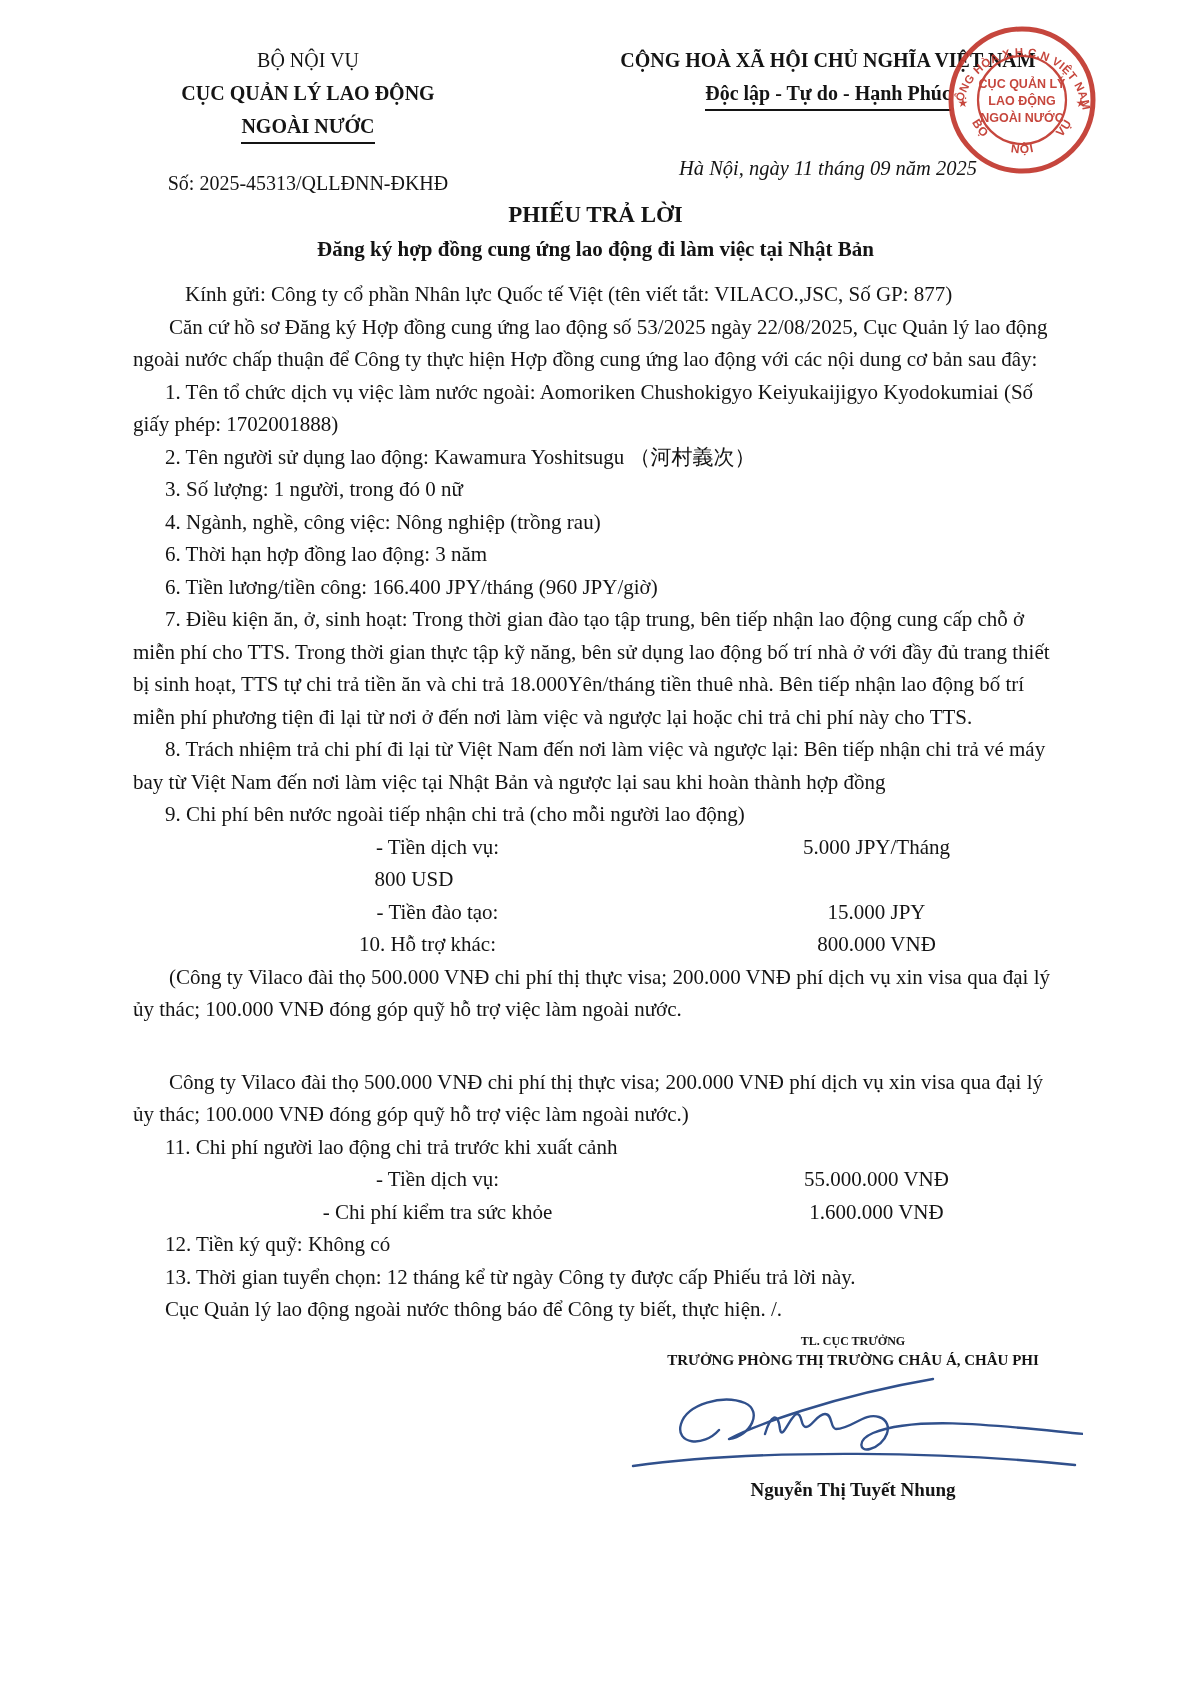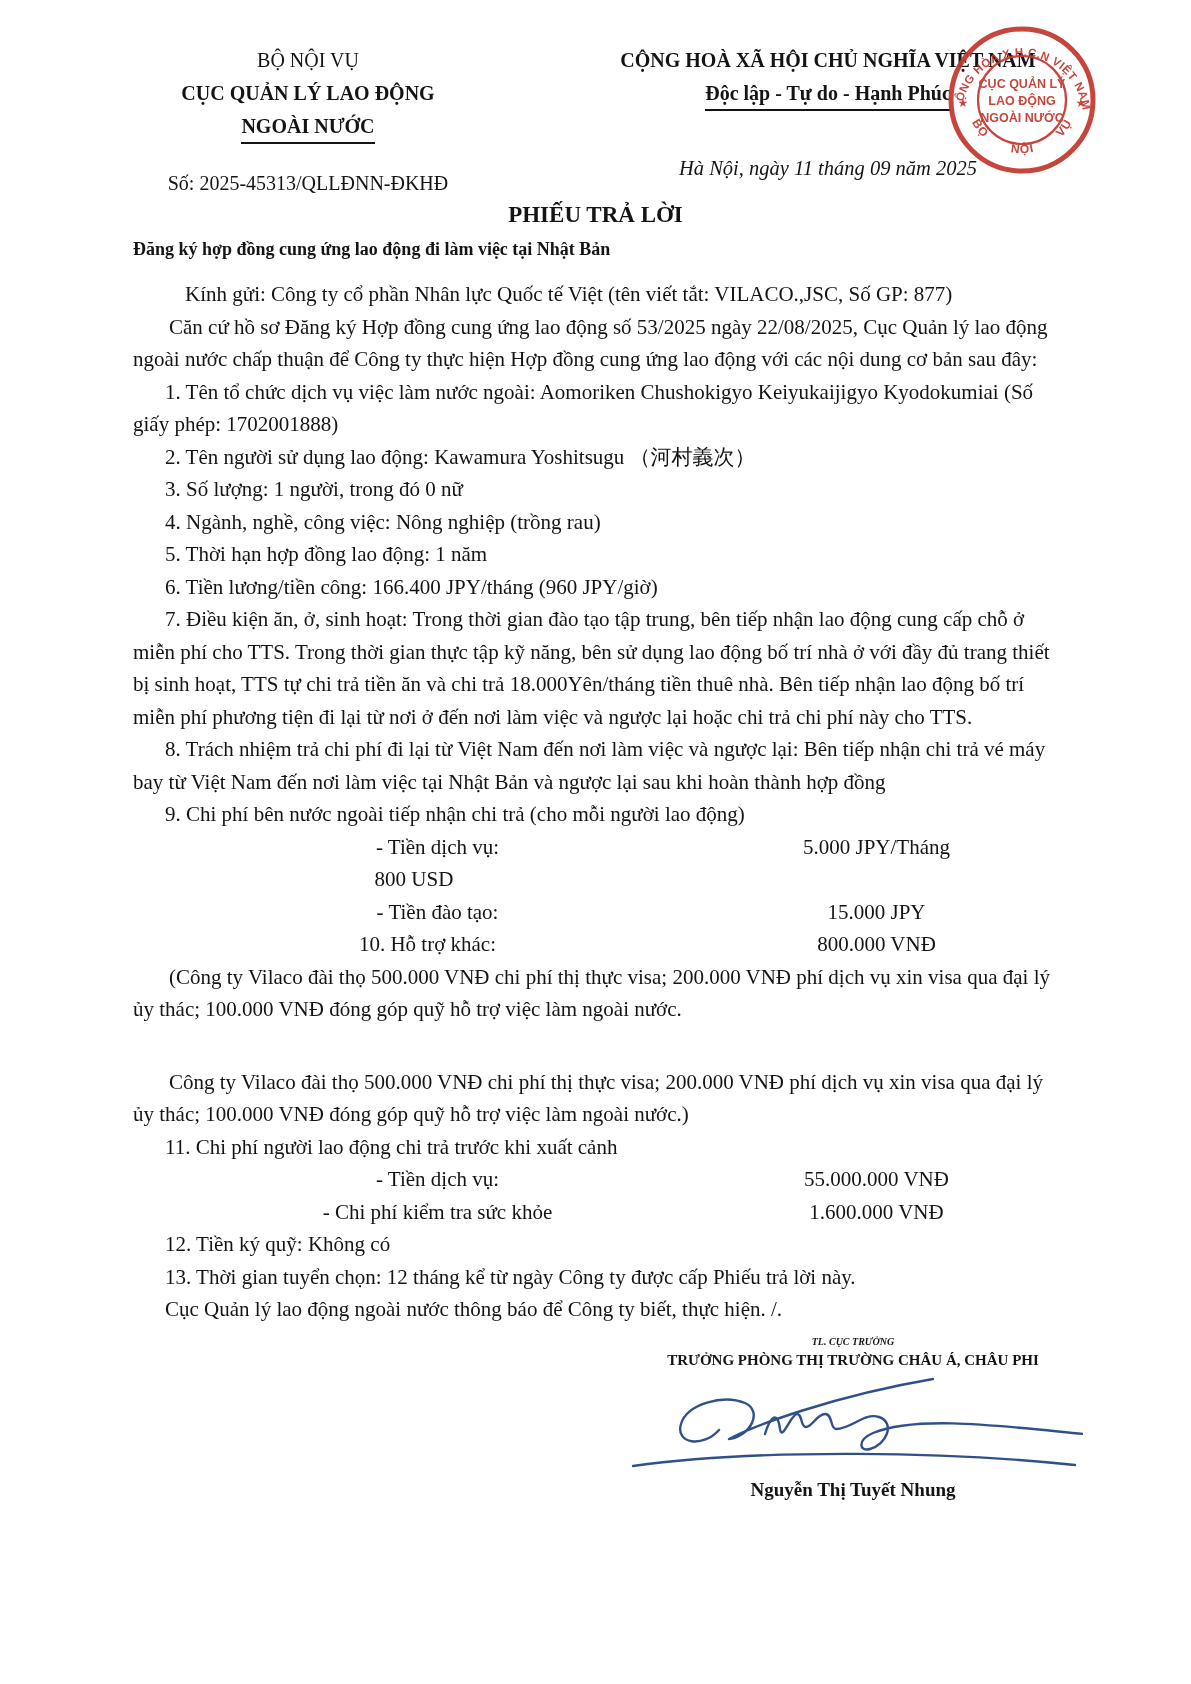--- a/index.html
+++ b/index.html
@@ -33,39 +33,39 @@
     position: absolute;
     left: 946px; top: 24px;
     opacity: 0.93;
     pointer-events: none;
   }
   .stamp text { font-family: "Liberation Sans", sans-serif; }
   .stamp .arc-bot { word-spacing: 26px; }
 
   
   .doc-title { text-align: center; font-size: 23px; font-weight: bold; line-height: 34px; }
-  .doc-subtitle { font-size: 18px; font-weight: bold; line-height: 34px; }
+  .doc-subtitle { text-align: center; font-size: 21px; font-weight: bold; line-height: 34px; }
 
   
   .body-text { font-size: 21px; line-height: 32.5px; }
   .salutation { text-indent: 52px; margin-top: 12px; }
   .para { text-indent: 36px; }
   .item { text-indent: 32px; }
   .fee-row { display: grid; grid-template-columns: 562px 1fr; text-align: center; }
   .fee-label { padding-left: 47px; }
   .fee-label.num { padding-left: 27px; }
   .note2 { margin-top: 40px; }
 
   
   .sig-block {
     width: 470px;
     margin: 6px -30px 0 auto;
     text-align: center;
   }
-  .sig-title1 { font-size: 10px; font-weight: bold; line-height: 19px; font-style: italic; }
+  .sig-title1 { font-size: 12px; font-weight: bold; line-height: 19px; }
   .sig-title2 { font-size: 15px; font-weight: bold; line-height: 19px; }
   .sig-svg { display: block; margin: 4px auto 0 auto; }
   .sig-name { font-size: 19px; font-weight: bold; line-height: 24px; margin-top: 0px; }
 </style>
 </head>
 <body>
 
 <div class="page">
 
   <div class="header">
@@ -108,21 +108,21 @@
   <div class="doc-subtitle">Đăng ký hợp đồng cung ứng lao động đi làm việc tại Nhật Bản</div>
 
   <div class="body-text">
     <p class="salutation">Kính gửi: Công ty cổ phần Nhân lực Quốc tế Việt (tên viết tắt: VILACO.,JSC, Số GP: 877)</p>
     <p class="para">Căn cứ hồ sơ Đăng ký Hợp đồng cung ứng lao động số 53/2025 ngày 22/08/2025, Cục Quản lý lao động ngoài nước chấp thuận để Công ty thực hiện Hợp đồng cung ứng lao động với các nội dung cơ bản sau đây:</p>
 
     <p class="item">1. Tên tổ chức dịch vụ việc làm nước ngoài: Aomoriken Chushokigyo Keiyukaijigyo Kyodokumiai (Số giấy phép: 1702001888)</p>
     <p class="item">2. Tên người sử dụng lao động: Kawamura Yoshitsugu （河村義次）</p>
     <p class="item">3. Số lượng: 1 người, trong đó 0 nữ</p>
     <p class="item">4. Ngành, nghề, công việc: Nông nghiệp (trồng rau)</p>
-    <p class="item">5. Thời hạn hợp đồng lao động: 1 năm</p>
+    <p class="item">6. Thời hạn hợp đồng lao động: 3 năm</p>
     <p class="item">6. Tiền lương/tiền công: 166.400 JPY/tháng (960 JPY/giờ)</p>
     <p class="item">7. Điều kiện ăn, ở, sinh hoạt: Trong thời gian đào tạo tập trung, bên tiếp nhận lao động cung cấp chỗ ở miễn phí cho TTS. Trong thời gian thực tập kỹ năng, bên sử dụng lao động bố trí nhà ở với đầy đủ trang thiết bị sinh hoạt, TTS tự chi trả tiền ăn và chi trả 18.000Yên/tháng tiền thuê nhà. Bên tiếp nhận lao động bố trí miễn phí phương tiện đi lại từ nơi ở đến nơi làm việc và ngược lại hoặc chi trả chi phí này cho TTS.</p>
     <p class="item">8. Trách nhiệm trả chi phí đi lại từ Việt Nam đến nơi làm việc và ngược lại: Bên tiếp nhận chi trả vé máy bay từ Việt Nam đến nơi làm việc tại Nhật Bản và ngược lại sau khi hoàn thành hợp đồng</p>
 
     <p class="item">9. Chi phí bên nước ngoài tiếp nhận chi trả (cho mỗi người lao động)</p>
     <div class="fee-row">
       <span class="fee-label">- Tiền dịch vụ:</span>
       <span class="fee-value">5.000 JPY/Tháng</span>
     </div>
     <div class="fee-row">

